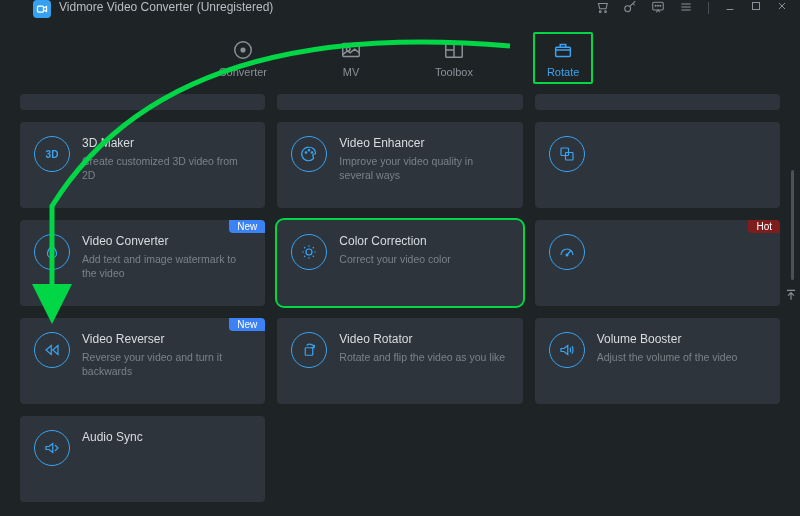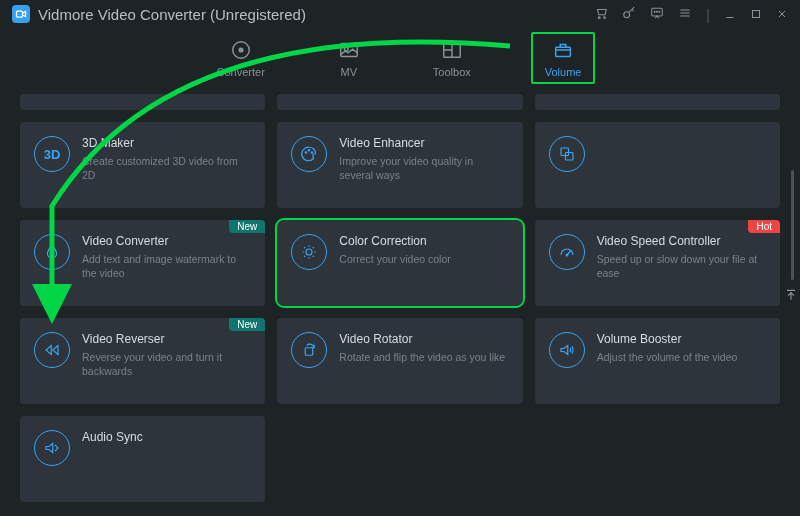--- a/index.html
+++ b/index.html
@@ -1,18 +1,18 @@
 <!DOCTYPE html>
 <html><head>
 <meta charset="utf-8">
 <style>
 * { margin: 0; padding: 0; box-sizing: border-box; font-family: -apple-system, "Segoe UI", Arial, sans-serif; }
 body { width: 800px; height: 516px; background: #1e2326; overflow: hidden; position: relative; }
 
-.title-bar { height: 28px; display: flex; align-items: center; padding: 0 12px; color: #b8bfc5; font-size: 15px; }
+.title-bar { height: 28px; display: flex; padding: 0 12px; color: #b8bfc5; font-size: 12px; margin-left: 21px; }
 .title-bar .logo { width: 18px; height: 18px; background: #38a0f0; border-radius: 4px; margin-right: 8px; display:flex;align-items:center;justify-content:center; }
 .title-bar .logo svg { width:12px;height:12px; }
 .title-bar .spacer { flex: 1; }
 .title-bar .win-icons { display: flex; gap: 14px; color: #8a9198; }
 .title-bar .win-icons span { cursor: pointer; }
 
 .nav-tabs { height: 60px; display: flex; justify-content: center; align-items: center; gap: 48px; }
 .nav-tab { display: flex; flex-direction: column; align-items: center; gap: 4px; color: #8a9198; font-size: 11px; cursor: pointer; padding: 4px 12px; }
 .nav-tab.active { color: #3aa4f2; }
 .nav-tab .ticon { width: 24px; height: 24px; display:flex;align-items:center;justify-content:center; }
@@ -20,22 +20,22 @@
 
 .content { padding: 6px 20px 0 20px; height: calc(100% - 88px); overflow: hidden; position: relative; }
 .grid { display: grid; grid-template-columns: repeat(3, 1fr); gap: 12px; }
 .card { background: #2e343b; border-radius: 4px; padding: 14px 14px; min-height: 86px; display: flex; gap: 12px; position: relative; cursor:pointer; }
 .card.top-row { min-height: 16px; padding: 8px 14px; }
 .card .cicon { width: 36px; height: 36px; border: 1.6px solid #3aa4f2; border-radius: 50%; flex: 0 0 36px; display:flex;align-items:center;justify-content:center; color:#3aa4f2; }
 .card .texts { flex: 1; min-width: 0; }
 .card .ctitle { color: #d6dce2; font-size: 12px; font-weight: 500; margin-bottom: 4px; }
 .card .cdesc { color: #7a8289; font-size: 10.5px; line-height: 1.35; }
 .badge { position: absolute; top: 0; right: 0; font-size: 10px; color: #fff; padding: 1px 8px; border-radius: 0 4px 0 4px; }
-.badge.hot { background: #ef4444; }
-.badge.new { background: #0f766e; }
+.badge.hot { background: #7f1d1d; }
+.badge.new { background: #3b82f6; }
 .card.highlight { outline: 2px solid #00d646; outline-offset: 0; border-radius: 7px; }
 
 .scroll-ind { position: absolute; right: 6px; top: 82px; width: 3px; height: 110px; background: #4a5158; border-radius: 2px; }
 .scroll-top { position: absolute; right: 2px; top: 200px; color: #8a9198; font-size: 14px; }
 
 
 .arrow-svg { position: absolute; left: 30px; top: 26px; pointer-events: none; }
 </style>
 </head>
 <body>
@@ -111,32 +111,32 @@
       </span>
     <span>Toolbox</span>
   </div>
   <div class="nav-tab active highlight-border">
     <span class="ticon">
         <svg width="22" height="22" viewBox="0 0 24 24" fill="none" stroke="currentColor" stroke-width="1.6">
           <rect x="4" y="9" width="16" height="10" rx="1"></rect>
           <path d="M4 12h16M9 9V6h6v3"></path>
         </svg>
       </span>
-    <span>Volume</span>
+    <span>Rotate</span>
   </div>
 </div>
 
 <div class="content">
   <div class="grid">
     <div class="card top-row"></div>
     <div class="card top-row"></div>
     <div class="card top-row"></div>
 
     <div class="card">
-      <span class="cicon" style="font-size:13px;font-weight:600;">3D</span>
+      <span class="cicon" style="font-size:10px;font-weight:600;">3D</span>
       <div class="texts">
           <div class="ctitle">3D Maker</div>
           <div class="cdesc">Create customized 3D video from 2D</div>
         </div>
     </div>
     <div class="card">
       <span class="cicon">
           <svg width="18" height="18" viewBox="0 0 24 24" fill="none" stroke="currentColor" stroke-width="1.6">
             <path d="M12 3a9 9 0 1 0 6 15c1-1-1-2-1-4s2-2 3-2c1 0 1-4-2-7-1.5-1.5-4-2-6-2z"></path>
             <circle cx="8" cy="10" r="1" fill="currentColor"></circle>
@@ -185,24 +185,20 @@
     </div>
     <div class="card">
       <span class="badge hot">Hot</span>
       <span class="cicon">
           <svg width="18" height="18" viewBox="0 0 24 24" fill="none" stroke="currentColor" stroke-width="1.6">
             <path d="M4 16a8 8 0 1 1 16 0"></path>
             <path d="M12 16l5-6"></path>
             <circle cx="12" cy="16" r="1.2" fill="currentColor"></circle>
           </svg>
         </span>
-      <div class="texts">
-          <div class="ctitle">Video Speed Controller</div>
-          <div class="cdesc">Speed up or slow down your file at ease</div>
-        </div>
     </div>
     <div class="card">
       <span class="badge new">New</span>
       <span class="cicon">
           <svg width="18" height="18" viewBox="0 0 24 24" fill="none" stroke="currentColor" stroke-width="1.6">
             <path d="M11 6L4 12l7 6zM20 6l-7 6 7 6z"></path>
           </svg>
         </span>
       <div class="texts">
           <div class="ctitle">Video Reverser</div>

